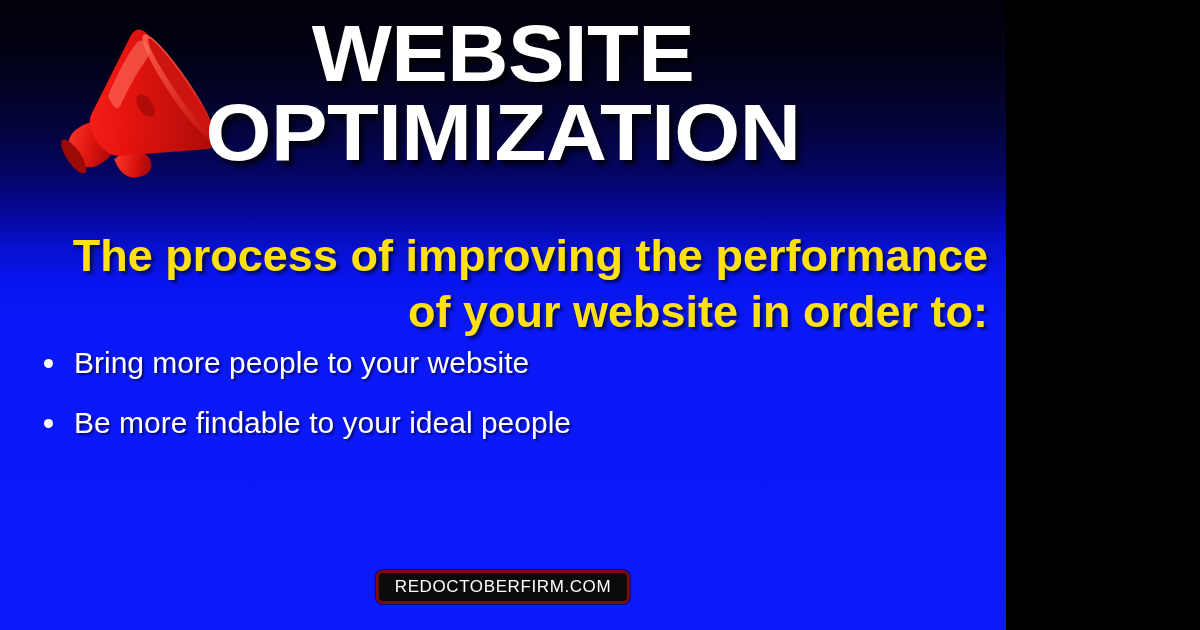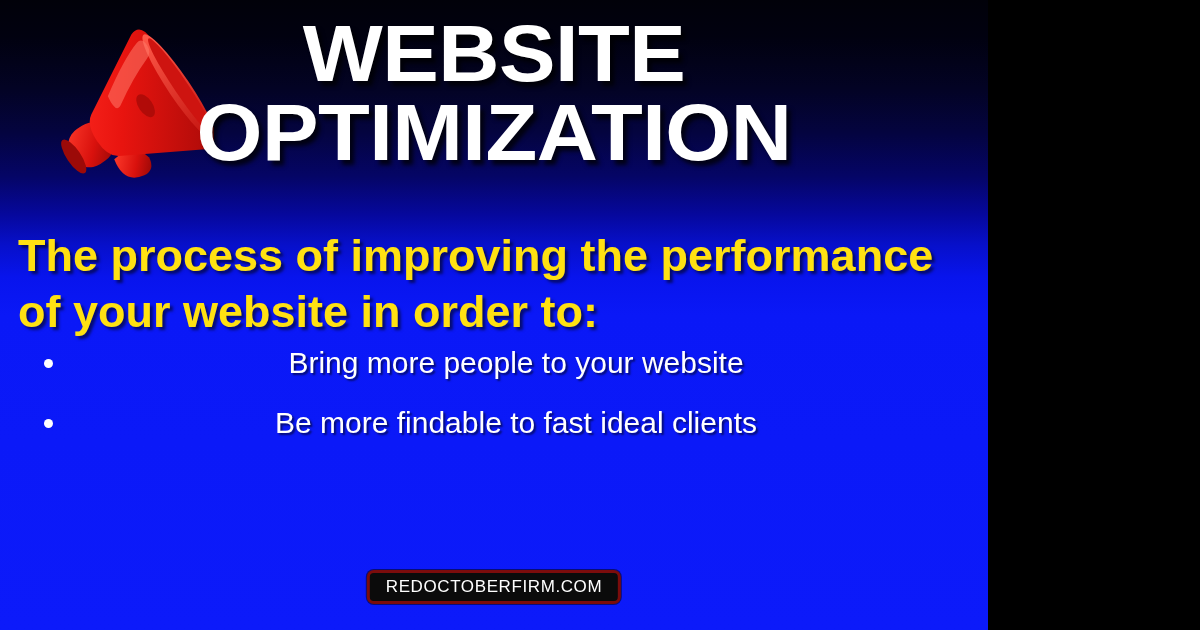--- a/index.html
+++ b/index.html
@@ -18,20 +18,21 @@
         #010110 6%,
         #030324 14%,
         #04043f 21%,
         #050566 28%,
         #06089c 34%,
         #0710cb 39%,
         #0814ed 44%,
         #0a18f7 50%,
         #0b19f8 70%,
         #0c1afa 100%);
+    padding-left: 18px;
   }
 
   
   .art {
     position: absolute;
     pointer-events: none;
   }
 
   
   #megaphone {
@@ -67,21 +68,21 @@
     font-stretch: condensed;
     transform: scaleX(1.06);
   }
 
   
   .subhead {
     position: absolute;
     left: 18px;
     right: 18px;
     top: 228px;
-    text-align: left;
+    text-align: right;
     color: #ffe112;
     font-weight: 700;
     font-size: 45px;
     line-height: 1.25;
     text-shadow: 3px 3px 3px rgba(0,0,0,0.55);
   }
 
   
   .bullets {
     position: absolute;
@@ -95,21 +96,20 @@
   .bullet-item {
     position: relative;
     color: #ffffff;
     font-size: 30px;
     font-weight: 400;
     line-height: 1;
     padding-left: 40px;
     margin-bottom: 30px;
     text-shadow: 2px 2px 2px rgba(0,0,0,0.55);
     white-space: nowrap;
-    text-align: center;
   }
   .bullet-item:last-child { margin-bottom: 0; }
   .bullet-dot {
     position: absolute;
     left: 10px;
     top: 11px;
     width: 9px;
     height: 9px;
     border-radius: 50%;
     background: #ffffff;
@@ -228,19 +228,19 @@
 
   <div class="subhead">The process of improving the performance of your website in order to:</div>
 
   <ul class="bullets">
     <li class="bullet-item">
       <span class="bullet-dot"></span>
       <span>Bring more people to your website</span>
     </li>
     <li class="bullet-item">
       <span class="bullet-dot"></span>
-      <span>Be more findable to fast ideal clients</span>
+      <span>Be more findable to your ideal people</span>
     </li>
   </ul>
 
   <div class="footer-badge">REDOCTOBERFIRM.COM</div>
 
 </div>
 
 </body></html>

